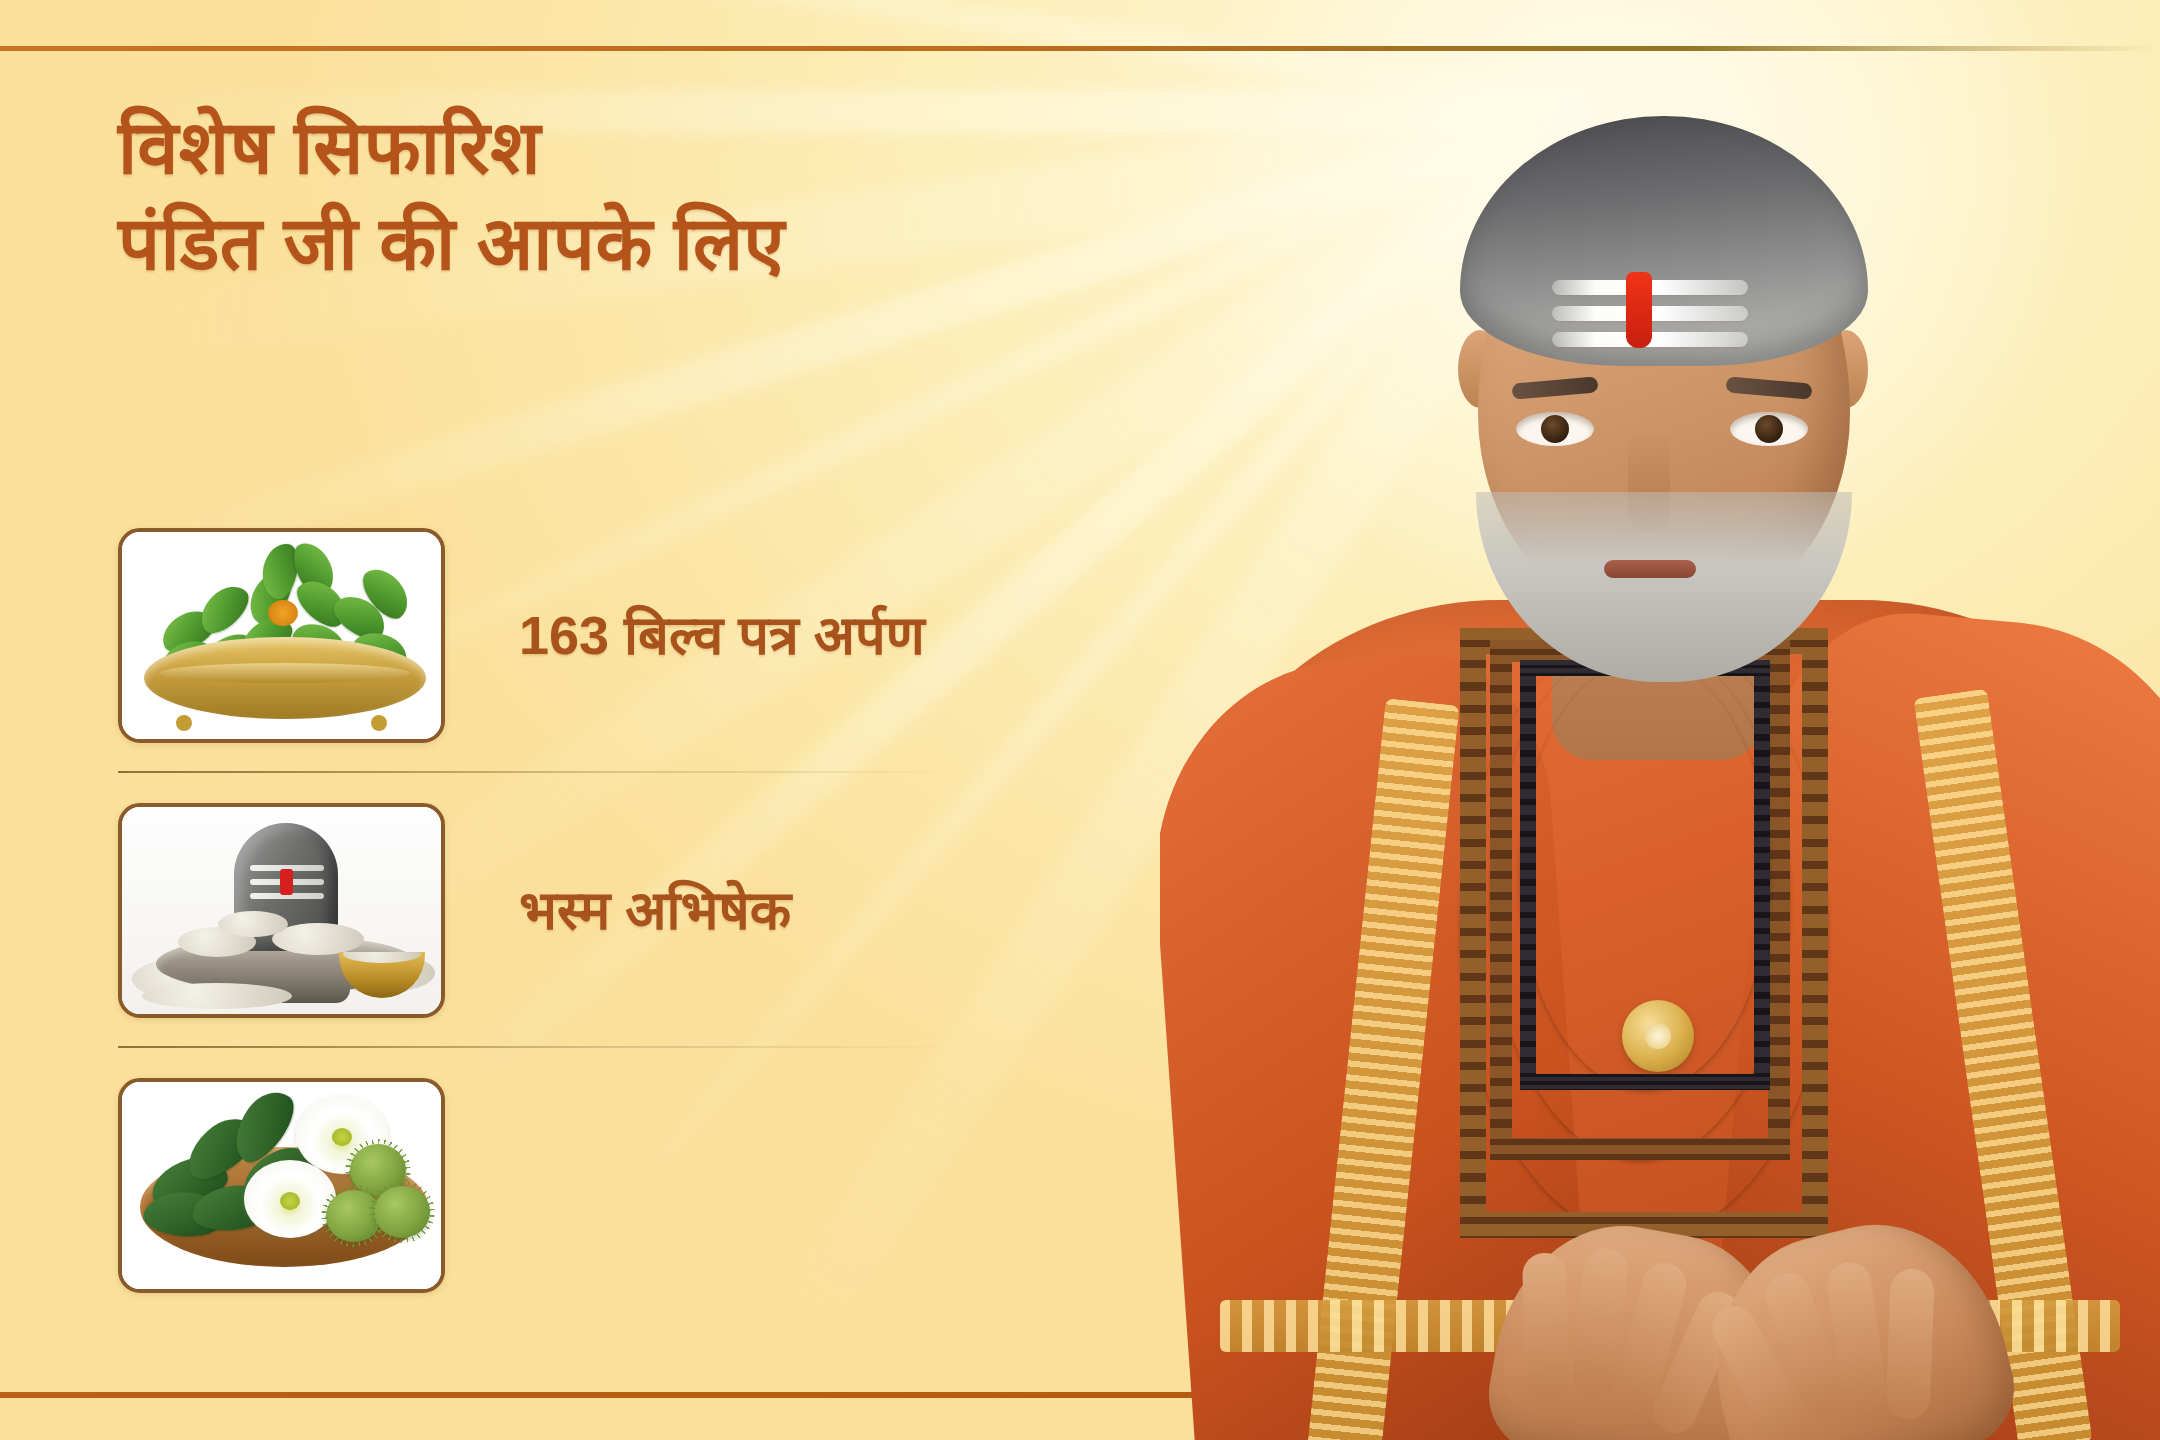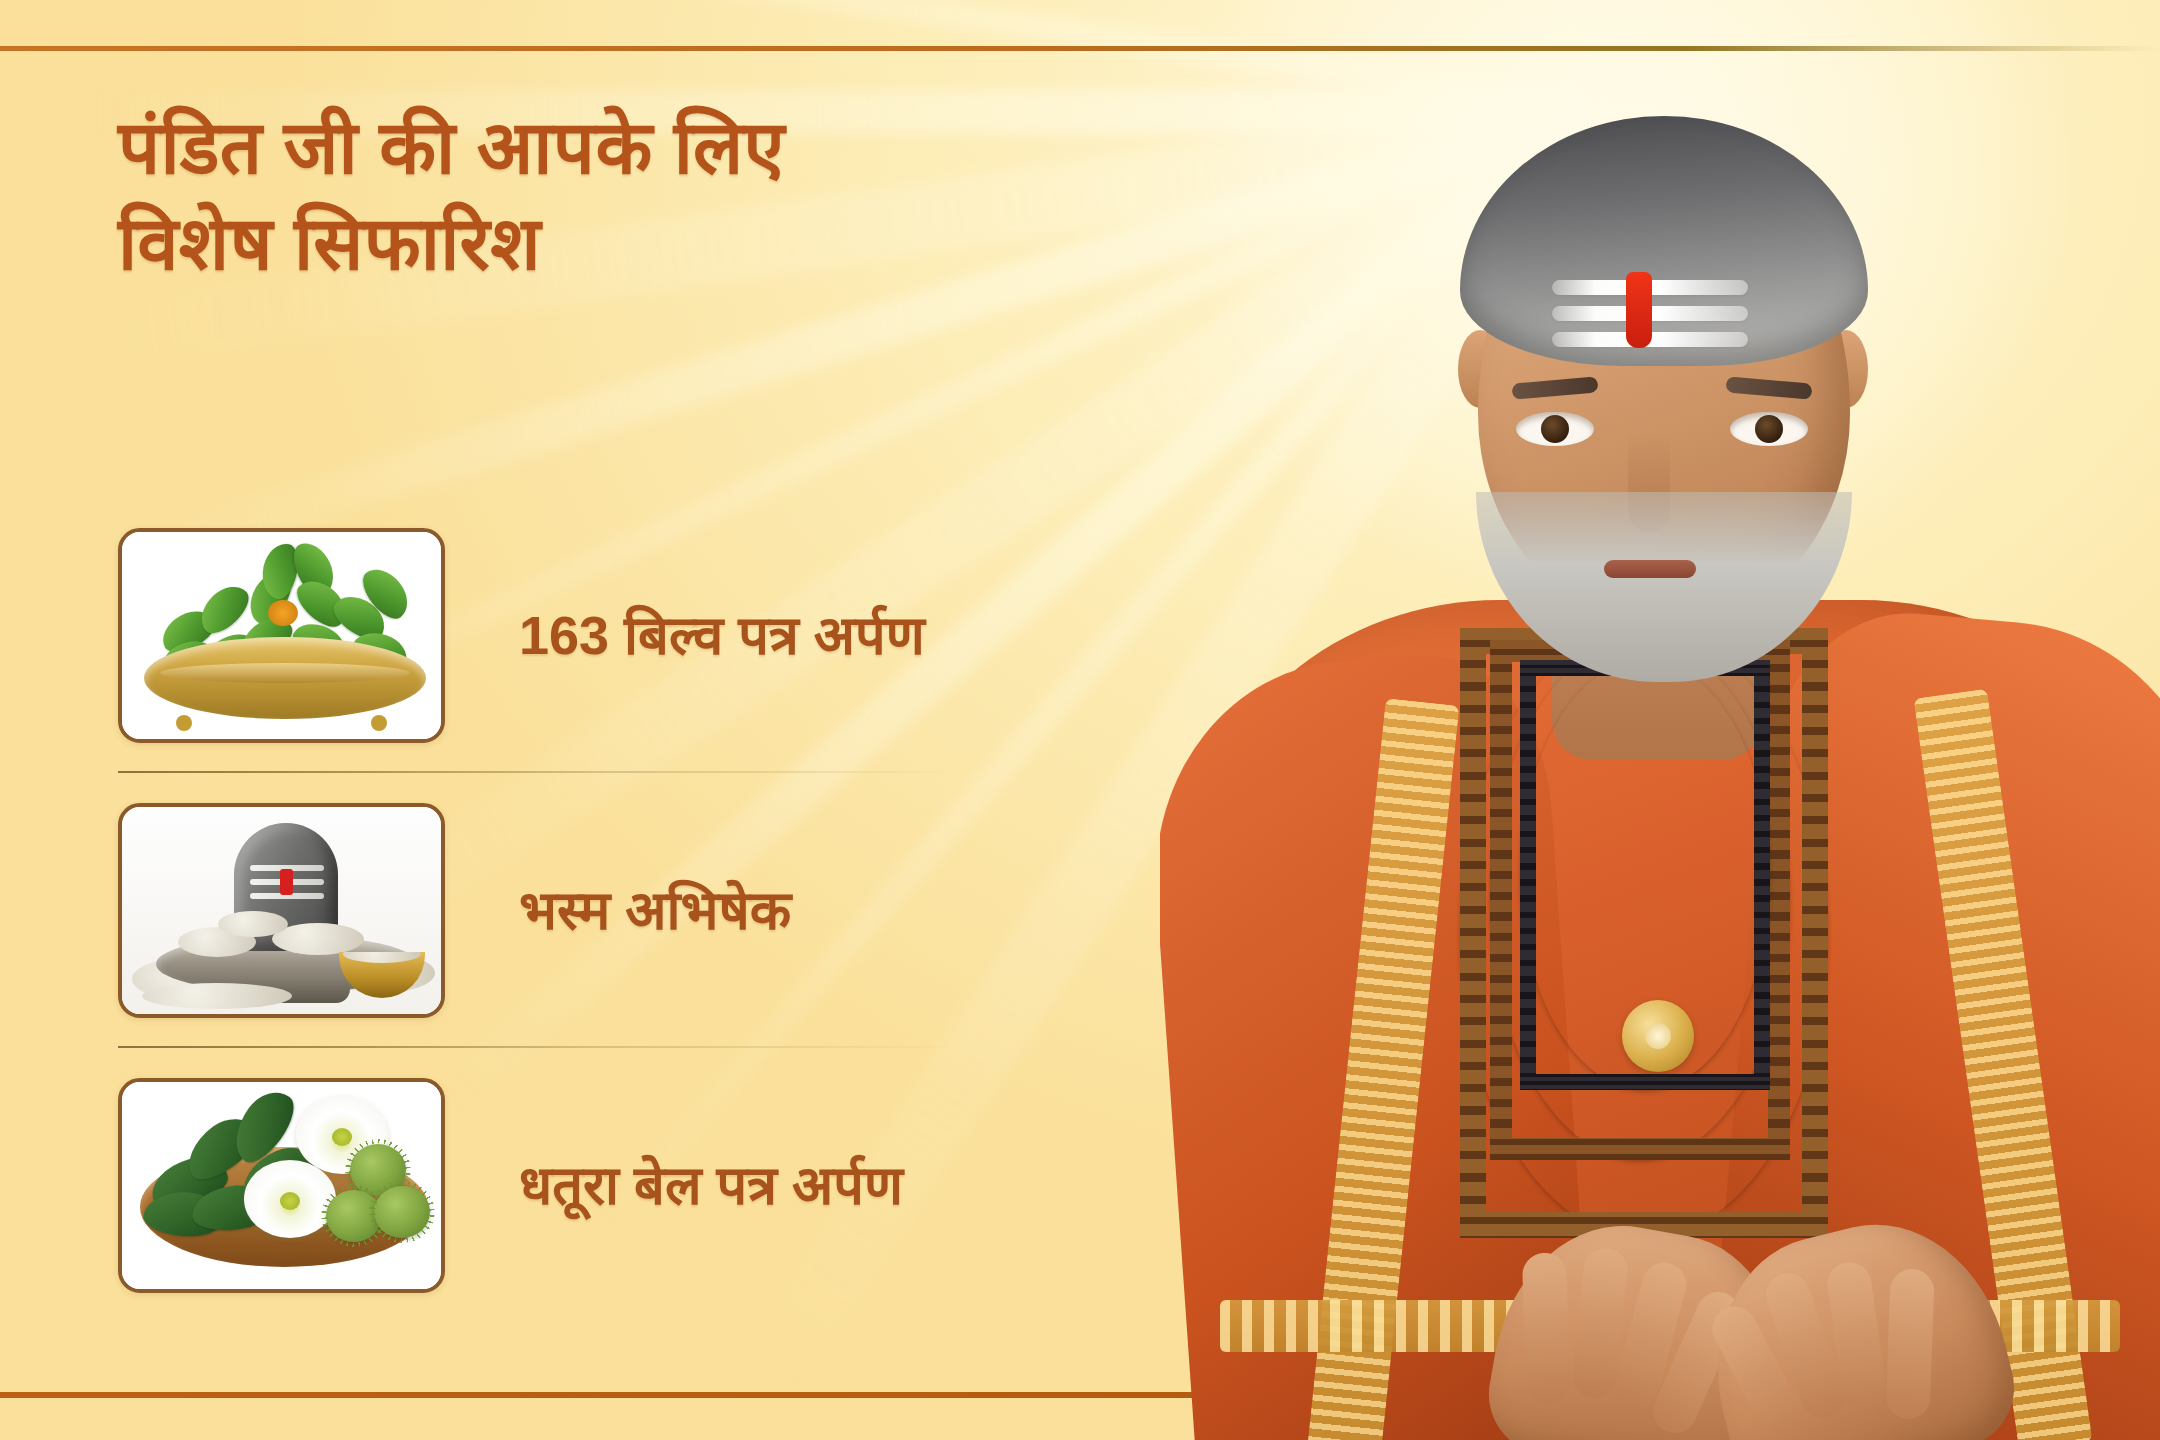--- a/index.html
+++ b/index.html
@@ -389,22 +389,22 @@
   <div class="ray thin" style="transform:rotate(188deg)"></div>
 </div>
 <div class="glow"></div>
 
 <div class="top-rule"></div>
 <div class="bottom-rule"></div>
 
 <div class="left">
 
   <div class="headline">
+    <span class="ln">विशेष सिफारिश</span>
     <span class="ln">पंडित जी की आपके लिए</span>
-    <span class="ln">विशेष सिफारिश</span>
   </div>
 
   <div class="list">
 
     <div class="row">
       <div class="thumb t1">
         <div class="scene">
           <div class="leafheap">
             <div class="lf" style="left:4px;  top:68px; transform:rotate(-28deg)"></div>
             <div class="lf" style="left:40px; top:46px; transform:rotate(-44deg)"></div>
@@ -468,21 +468,20 @@
           <div class="bleaf" style="left:102px; top:22px;  transform:rotate(-54deg)"></div>
           <div class="bleaf" style="left:70px;  top:104px; transform:rotate(-4deg)"></div>
           <div class="bleaf" style="left:118px; top:70px;  transform:rotate(-24deg)"></div>
           <div class="flower" style="left:174px; top:14px;"></div>
           <div class="flower" style="left:122px; top:78px;"></div>
           <div class="fruit" style="left:228px; top:62px;"></div>
           <div class="fruit" style="left:204px; top:108px;"></div>
           <div class="fruit" style="left:252px; top:104px;"></div>
         </div>
       </div>
-      <div class="row-label">धतूरा बेल पत्र अर्पण</div>
     </div>
 
   </div>
 </div>
 
 <div class="portrait">
   <div class="p-inner">
     <div class="robe"></div>
     <div class="robe-l"></div>
     <div class="robe-r"></div>

